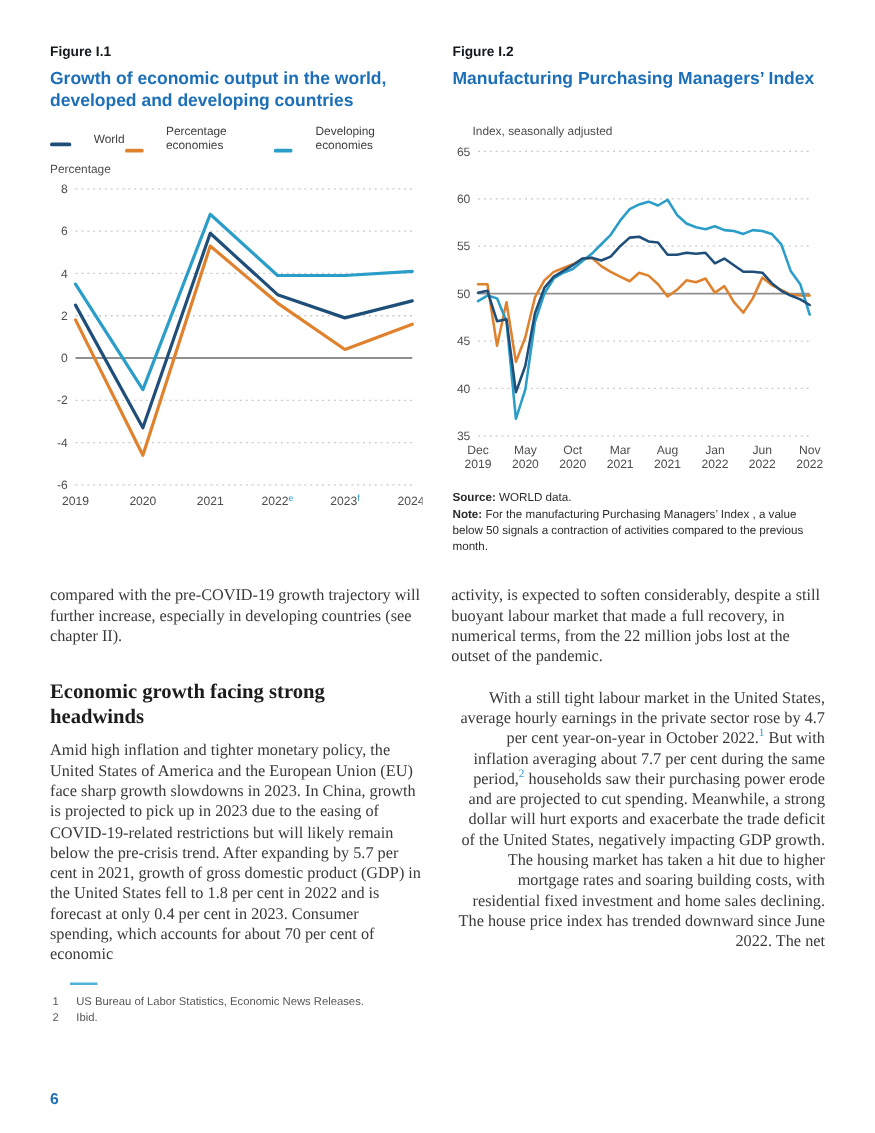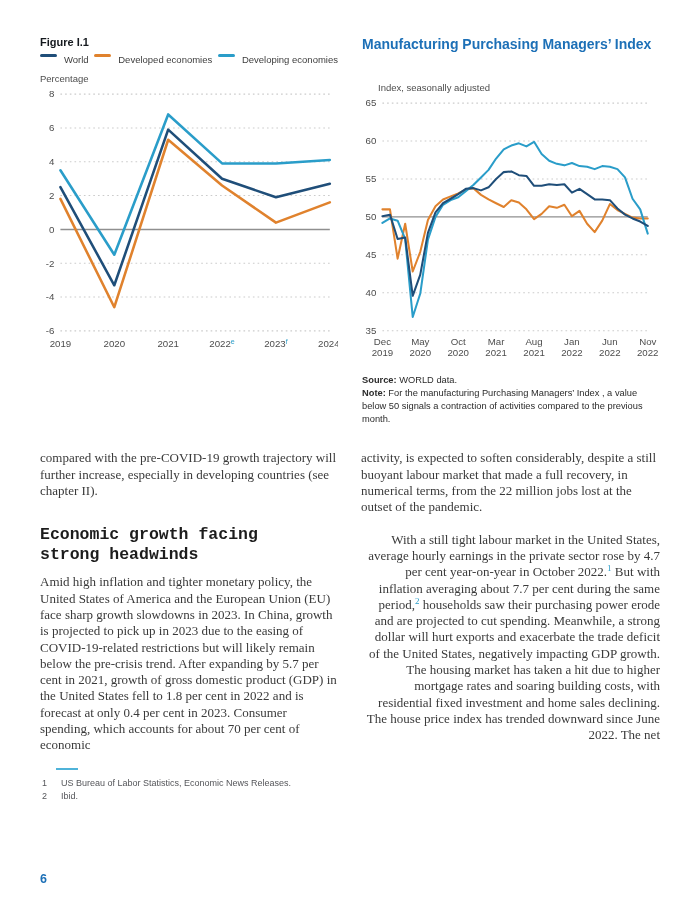--- a/index.html
+++ b/index.html
@@ -5,64 +5,65 @@
   html,body{margin:0;padding:0;background:#ffffff;}
   body{width:700px;height:906px;position:relative;overflow:hidden;
        font-family:"Liberation Sans",sans-serif;-webkit-font-smoothing:antialiased;}
   .page{box-sizing:border-box;height:100%;padding:36px 40px 0;position:relative;}
   .figures-row{display:flex;gap:24px;}
   .figure{flex:1;min-width:0;}
   .fig-label{font-size:11px;font-weight:bold;color:#15191e;margin-bottom:6px;}
   .fig-title{font-size:14px;line-height:1.28;font-weight:bold;color:var(--accent,#1d70b7);
              margin:0 0 10px 0;min-height:36px;}
   .legend{display:flex;justify-content:space-between;align-items:center;}
-  .legend-item{display:flex;align-items:flex-start;gap:7px;}
+  .legend-item{display:flex;align-items:flex-end;gap:18px;}
   .swatch{width:17px;height:3px;border-radius:2px;display:inline-block;}
   .legend-label{font-size:9.5px;color:#3d3d3d;}
   .ylabel{font-size:9.5px;color:#4d4d4d;margin-top:8px;}
   .ylabel.lower{margin-top:8px;padding-left:16px;}
   .chart{margin-top:4px;}
   .chart svg{display:block;width:100%;}
   .chart text{font-family:"Liberation Sans",sans-serif;}
   .source{font-size:9.3px;line-height:1.4;color:#2b2b2b;margin:10px 0 0 0;}
   .source .b{font-weight:bold;}
   .body-row{display:flex;gap:22px;margin-top:24px;}
   .col{flex:1;min-width:0;font-family:"Liberation Serif",serif;font-size:13px;
        line-height:16.3px;color:#3a3a3a;}
   .col p{margin:0;}
   .col p.para-gap{margin-top:16px;text-align:right;}
-  .heading{font-family:Liberation Mono, monospace;font-weight:bold;font-size:16.5px;
+  .heading{font-family:Liberation Serif, serif;font-weight:bold;font-size:16.5px;
            line-height:19.5px;color:#1c1c1c;margin:26px 0 10px 0;max-width:235px;}
   sup.fn-ref{color:var(--teal,#2a9dc9);font-size:9px;line-height:0;}
   .footnotes{margin-top:14px;}
   .fn-rule{width:22px;height:2px;background:var(--footnote-rule,#4fb3d9);margin:0 0 7px 16px;}
   .fn{display:flex;gap:12px;font-size:9px;line-height:13.5px;color:#55565a;margin-left:2px;}
   .fn-num{min-width:7px;}
   .footer{position:absolute;left:40px;right:40px;bottom:20px;display:flex;
           justify-content:space-between;align-items:baseline;}
   .pagenum{font-size:12.5px;font-weight:bold;color:var(--accent,#1d70b7);}
   .pub{font-size:10.5px;font-weight:bold;color:var(--accent,#1d70b7);letter-spacing:.2px;}
 </style>
 </head>
 <body>
 
 <div class="page">
 
   <div class="figures-row">
 
     <section class="figure">
       <div class="fig-label">Figure I.1</div>
+      <h2 class="fig-title">Growth of economic output in the world, developed and developing countries</h2>
       <div class="legend" id="legend1">
           <div class="legend-item">
             <span class="swatch" style="background: rgb(31, 78, 121);"></span>
             <span class="legend-label">World</span>
           </div>
           <div class="legend-item">
             <span class="swatch" style="background: rgb(224, 130, 45);"></span>
-            <span class="legend-label">Developed economies</span>
+            <span class="legend-label">Percentage economies</span>
           </div>
           <div class="legend-item">
             <span class="swatch" style="background: rgb(42, 157, 201);"></span>
             <span class="legend-label">Developing economies</span>
           </div>
         </div>
       <div class="ylabel">Percentage</div>
       <div class="chart" id="chart1">
           <svg viewBox="0 0 292 262">
             <line x1="20" x2="284" y1="6" y2="6" stroke="#cbcbcb" stroke-width="1" stroke-dasharray="1.6 3"></line>
@@ -88,20 +89,21 @@
             <text x="231.2" y="254" text-anchor="middle" font-size="9.5" fill="#4d4d4d">2023<tspan dy="-3.2" font-size="7" fill="#2a9dc9">f</tspan></text>
             <text x="284" y="254" text-anchor="middle" font-size="9.5" fill="#4d4d4d">2024<tspan dy="-3.2" font-size="7" fill="#2a9dc9">f</tspan></text>
             <polyline points="20.0,80.6 72.8,163.4 125.6,25.9 178.4,73.9 231.2,73.9 284.0,70.6" fill="none" stroke="#2a9dc9" stroke-width="2.5" stroke-linejoin="round" stroke-linecap="round"></polyline>
             <polyline points="20.0,108.7 72.8,214.8 125.6,50.7 178.4,95.5 231.2,131.9 284.0,112.1" fill="none" stroke="#e0822d" stroke-width="2.5" stroke-linejoin="round" stroke-linecap="round"></polyline>
             <polyline points="20.0,97.1 72.8,193.3 125.6,40.8 178.4,88.9 231.2,107.1 284.0,93.8" fill="none" stroke="#1f4e79" stroke-width="2.5" stroke-linejoin="round" stroke-linecap="round"></polyline>
           </svg>
         </div>
     </section>
 
     <section class="figure">
+      <div class="fig-label">Figure I.2</div>
       <h2 class="fig-title">Manufacturing Purchasing Managers’ Index</h2>
       <div class="ylabel lower">Index, seasonally adjusted</div>
       <div class="chart" id="chart2">
           <svg viewBox="0 0 292 262">
             <line x1="20" x2="280" y1="6" y2="6" stroke="#cbcbcb" stroke-width="1" stroke-dasharray="1.6 3"></line>
             <text x="14" y="9.3" text-anchor="end" font-size="9.5" fill="#4d4d4d">65</text>
             <line x1="20" x2="280" y1="43.166666666666664" y2="43.166666666666664" stroke="#cbcbcb" stroke-width="1" stroke-dasharray="1.6 3"></line>
             <text x="14" y="46.46666666666666" text-anchor="end" font-size="9.5" fill="#4d4d4d">60</text>
             <line x1="20" x2="280" y1="80.33333333333333" y2="80.33333333333333" stroke="#cbcbcb" stroke-width="1" stroke-dasharray="1.6 3"></line>
             <text x="14" y="83.63333333333333" text-anchor="end" font-size="9.5" fill="#4d4d4d">55</text>

